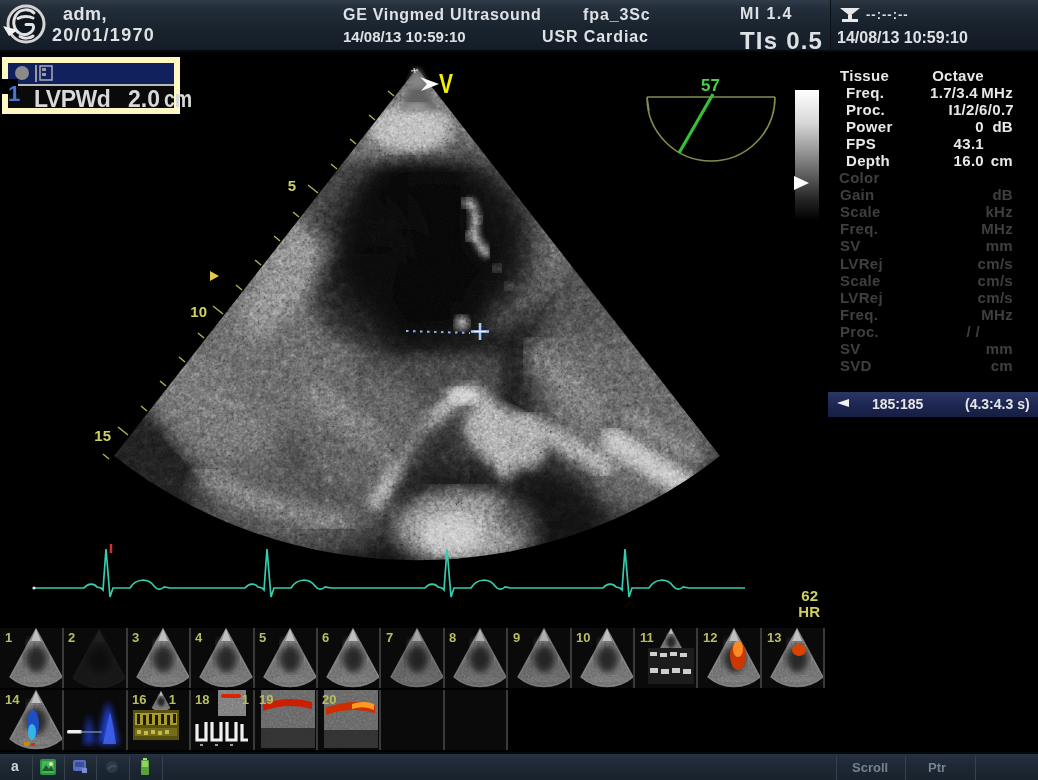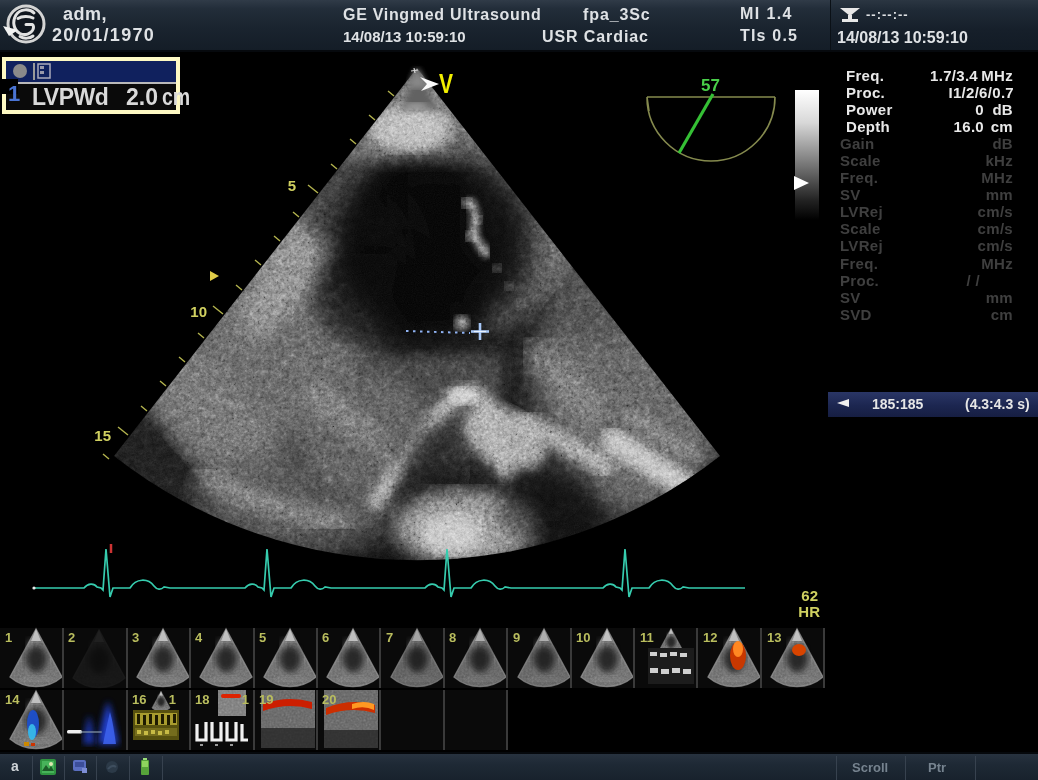--- a/index.html
+++ b/index.html
@@ -20,21 +20,21 @@
   .prow .lab{position:absolute;left:12px;top:0;}
   .prow .lab0{position:absolute;left:11px;top:0;}
   .prow .val{position:absolute;right:40px;top:0;text-align:right;}
   .prow .unit{position:absolute;right:11px;top:0;text-align:right;}
   .dim{color:#3f3f3f;}
   #membar{position:absolute;left:828px;top:392px;width:210px;height:25px;
     background:linear-gradient(#2a3666 0%, #1c2650 55%, #161e42 100%);
     color:#e6e6e6;font-weight:bold;font-size:14px;text-align:center;}
   
   #measbox{position:absolute;left:2px;top:57px;width:178px;height:57px;
-    border:4px solid #fef9c3;background:#0a0a0a;box-sizing:border-box;}
+    border:6px solid #fef9c3;background:#0a0a0a;box-sizing:border-box;}
   #meastop{position:absolute;left:0;top:0;width:100%;height:21px;background:#10215e;
     border-bottom:2px solid #b9b9b9;}
   
   #botbar{position:absolute;left:0;top:752px;width:1038px;height:28px;
     background:linear-gradient(#27323f 0%, #1e2935 40%, #18222d 100%);
     border-top:2px solid #05080c;box-sizing:border-box;}
   .bsep{position:absolute;top:2px;width:1px;height:24px;background:#37424f;}
   .btxt{position:absolute;top:6px;color:#76838f;font-weight:bold;font-size:13px;}
 </style>
 </head>
@@ -52,21 +52,21 @@
     </g>
     <polygon points="0,24 15,28 6,34" fill="#f2f2f2"></polygon>
   </svg>
   <div class="htxt" style="left:63px;top:4px;font-size:18px;letter-spacing:0.5px">adm,</div>
   <div class="htxt" style="left:52px;top:25px;font-size:18px;letter-spacing:1.3px">20/01/1970</div>
   <div class="htxt" style="left:343px;top:6px;font-size:16px;letter-spacing:0.7px">GE Vingmed Ultrasound</div>
   <div class="htxt" style="left:343px;top:28px;font-size:15px">14/08/13 10:59:10</div>
   <div class="htxt" style="left:583px;top:6px;font-size:16px;letter-spacing:0.9px">fpa_3Sc</div>
   <div class="htxt" style="left:542px;top:28px;font-size:16px;letter-spacing:0.9px">USR Cardiac</div>
   <div class="htxt" style="left:740px;top:5px;font-size:16px;letter-spacing:1.4px">MI 1.4</div>
-  <div class="htxt" style="left:740px;top:27px;font-size:16px;letter-spacing:1.2px">TIs 0.5</div>
+  <div class="htxt" style="left:740px;top:27px;font-size:24px;letter-spacing:1.2px">TIs 0.5</div>
   <svg class="abs" style="left:839px;top:7px" width="24" height="16" viewBox="0 0 24 16">
     <polygon points="1,1 21,1 11,9" fill="#e8e8e8"></polygon>
     <rect x="9" y="8" width="4" height="5" fill="#e8e8e8"></rect>
     <rect x="3" y="12" width="16" height="3" fill="#e8e8e8"></rect>
   </svg>
   <div class="htxt" style="left:866px;top:7px;font-size:13px;letter-spacing:1px">--:--:--</div>
   <div class="htxt" style="left:837px;top:29px;font-size:16px">14/08/13 10:59:10</div>
 
   <div id="measbox">
     <div id="meastop"></div>
@@ -79,37 +79,48 @@
     </svg>
     <div class="abs" style="left:26px;top:23px;color:#d9d9d9;font-weight:bold;font-size:23px;white-space:nowrap;letter-spacing:-0.5px">LVPWd</div>
     <div class="abs" style="left:120px;top:23px;color:#d9d9d9;font-weight:bold;font-size:23px;white-space:nowrap">2.0</div>
     <div class="abs" style="left:156px;top:23px;color:#d9d9d9;font-weight:bold;font-size:23px;white-space:nowrap;transform:scaleX(0.85);transform-origin:0 0">cm</div>
   </div>
   <div class="abs" style="left:0px;top:79px;width:18px;height:15px;background:#000"></div>
   <div class="abs" style="left:8px;top:81px;color:#4a74d4;font-weight:bold;font-size:22px;z-index:5">1</div>
 
   <div id="rpanel">
     <div class="prow">
+        <span class="lab">Tissue</span>
+        <span class="val">Octave</span>
+      </div>
+    <div class="prow">
         <span class="lab" style="left:18px">Freq.</span>
         <span class="val" style="right:46px">1.7/3.4</span>
         <span class="unit">MHz</span>
       </div>
     <div class="prow">
         <span class="lab" style="left:18px">Proc.</span>
         <span class="val" style="right:10px">I1/2/6/0.7</span>
       </div>
     <div class="prow">
         <span class="lab" style="left:18px">Power</span>
         <span class="val">0</span>
         <span class="unit">dB</span>
       </div>
     <div class="prow">
+        <span class="lab" style="left:18px">FPS</span>
+        <span class="val">43.1</span>
+      </div>
+    <div class="prow">
         <span class="lab" style="left:18px">Depth</span>
         <span class="val">16.0</span>
         <span class="unit">cm</span>
+      </div>
+    <div class="prow dim">
+        <span class="lab0">Color</span>
       </div>
     <div class="prow dim">
         <span class="lab">Gain</span>
         <span class="unit">dB</span>
       </div>
     <div class="prow dim">
         <span class="lab">Scale</span>
         <span class="unit">kHz</span>
       </div>
     <div class="prow dim">

